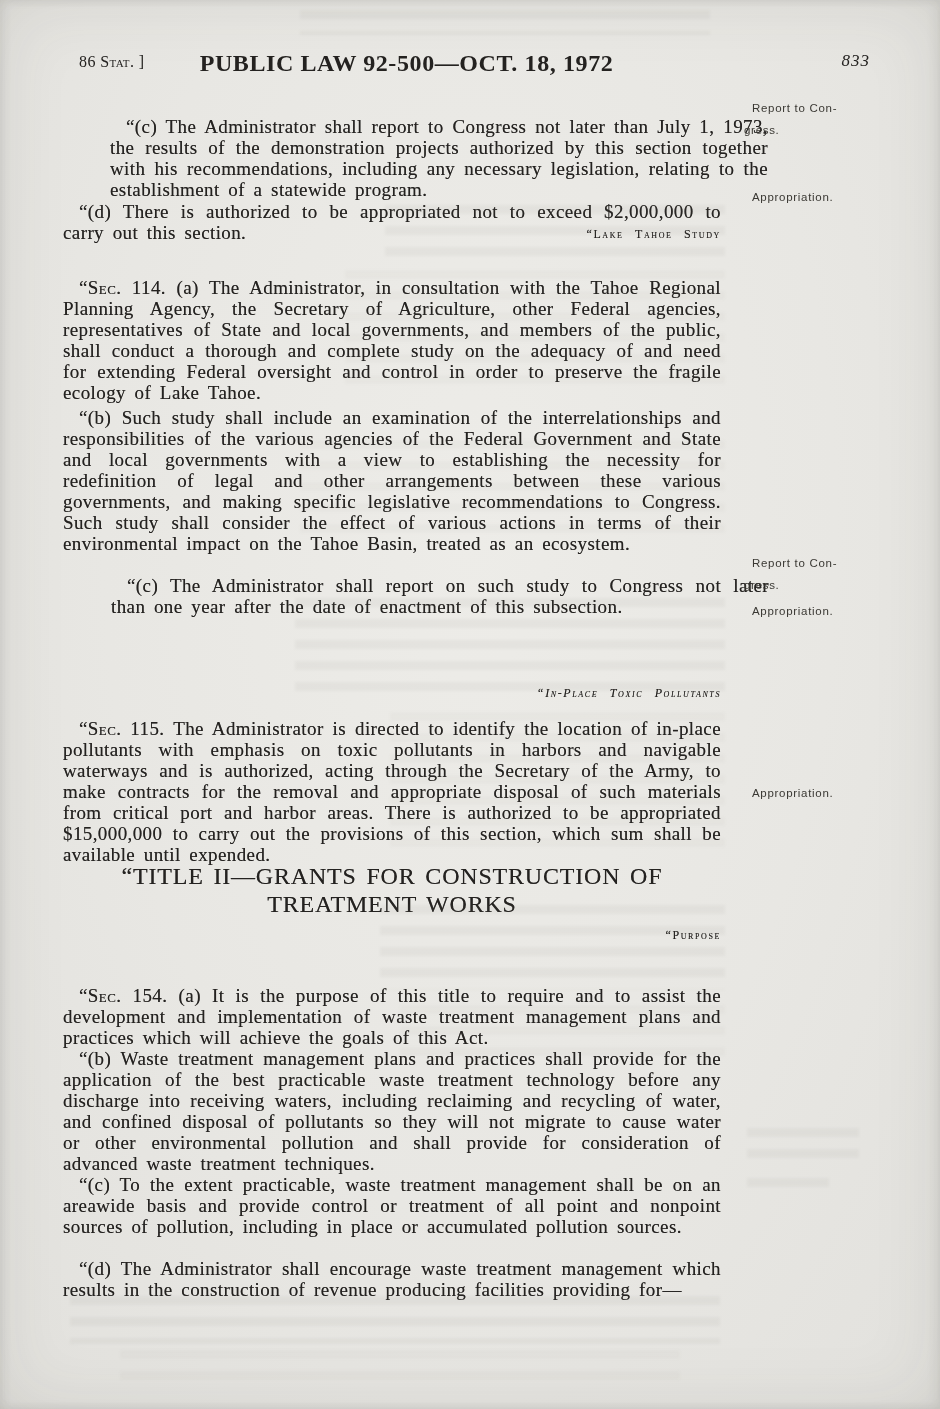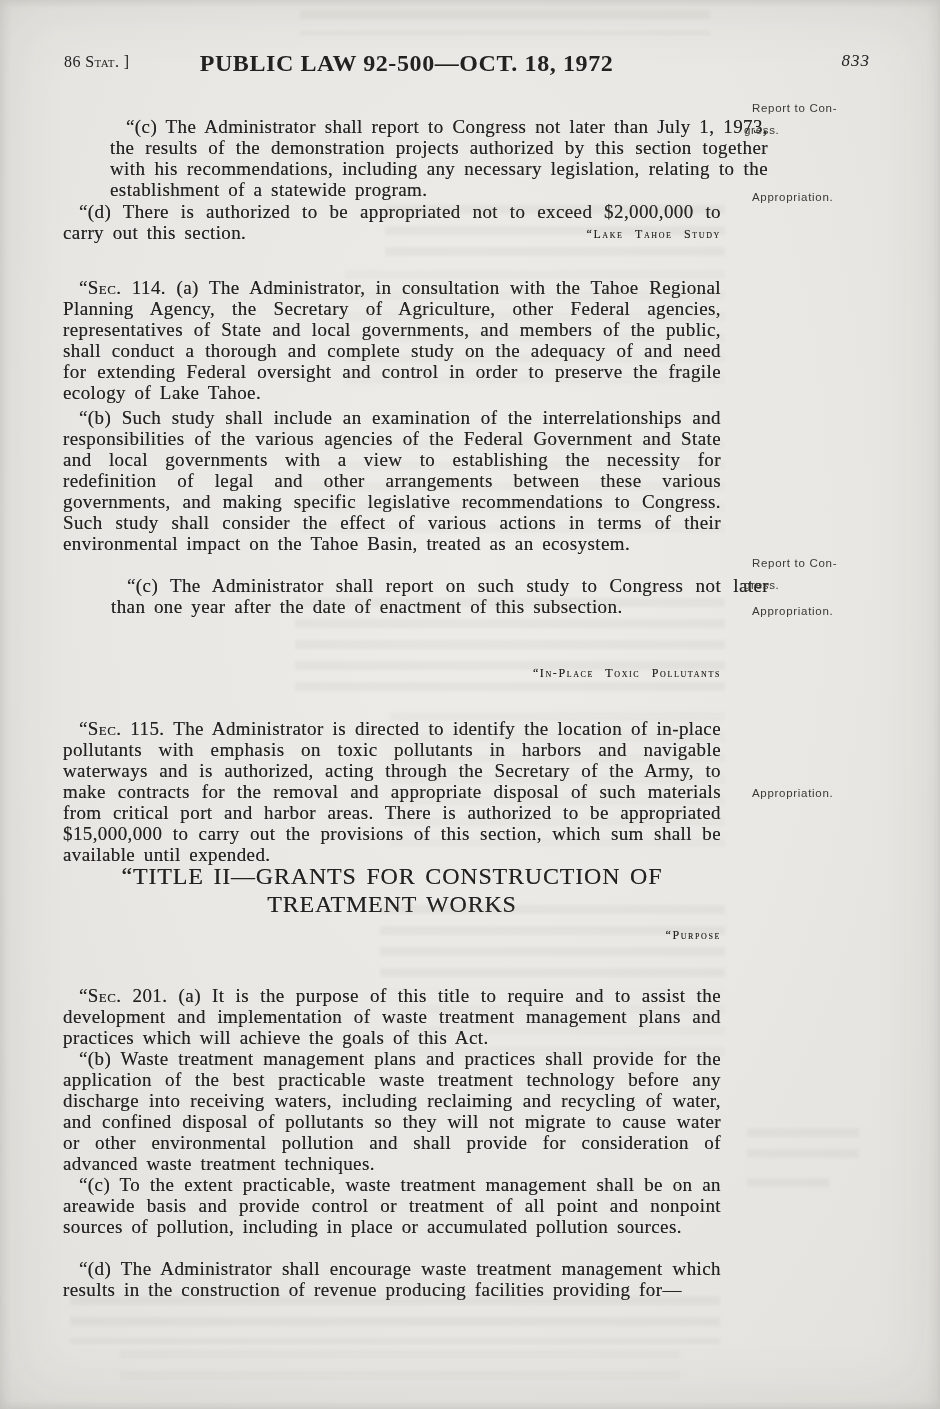--- a/index.html
+++ b/index.html
@@ -14,21 +14,21 @@
     color:#242220;
   }
   .page::after{
     content:"";position:absolute;inset:0;pointer-events:none;
     box-shadow:inset 0 0 70px rgba(60,58,50,0.10), inset -4px 0 12px rgba(60,58,50,0.08), inset 4px 0 10px rgba(60,58,50,0.07);
   }
 
   
   .runhead{position:absolute;top:50px;left:63px;right:70px;height:26px;}
   .runhead .stat{
-    position:absolute;left:1px;top:3px;font-size:16px;letter-spacing:0.4px;
+    position:absolute;left:16px;top:3px;font-size:16px;letter-spacing:0.4px;
     font-variant:small-caps;
     text-align:right;
   }
   .runhead .title{
     position:absolute;left:0;right:120px;top:0;text-align:center;
     font-size:24px;font-weight:bold;letter-spacing:0.6px;
   }
   .runhead .pageno{
     position:absolute;right:0;top:1px;font-size:17px;letter-spacing:1px;font-style:italic;
   }
@@ -87,26 +87,26 @@
   </div>
 
   <p class="para" style="top:97px;margin-left:47px;">“(c) The Administrator shall report to Congress not later than July 1, 1973, the results of the demonstration projects authorized by this section together with his recommendations, including any necessary legislation, relating to the establishment of a statewide program.</p>
   <p class="para" style="top:182px;">“(d) There is authorized to be appropriated not to exceed $2,000,000 to carry out this section.</p>
 
   <div class="heading-sc" style="top:227px;">“Lake Tahoe Study</div>
   <p class="para" style="top:258px;"><span class="sc">“Sec. 114.</span><span> (a) The Administrator, in consultation with the Tahoe Regional Planning Agency, the Secretary of Agriculture, other Federal agencies, representatives of State and local governments, and members of the public, shall conduct a thorough and complete study on the adequacy of and need for extending Federal oversight and control in order to preserve the fragile ecology of Lake Tahoe.</span></p>
   <p class="para" style="top:388px;">“(b) Such study shall include an examination of the interrelationships and responsibilities of the various agencies of the Federal Government and State and local governments with a view to establishing the necessity for redefinition of legal and other arrangements between these various governments, and making specific legislative recommendations to Congress. Such study shall consider the effect of various actions in terms of their environmental impact on the Tahoe Basin, treated as an ecosystem.</p>
   <p class="para" style="top:556px;margin-left:48px;">“(c) The Administrator shall report on such study to Congress not later than one year after the date of enactment of this subsection.</p>
 
-  <div class="heading-sc" style="top:666px;">“In-Place Toxic Pollutants</div>
+  <div class="heading-sc" style="top:686px;font-style:italic;">“In-Place Toxic Pollutants</div>
   <p class="para" style="top:699px;"><span class="sc">“Sec. 115.</span><span> The Administrator is directed to identify the location of in-place pollutants with emphasis on toxic pollutants in harbors and navigable waterways and is authorized, acting through the Secretary of the Army, to make contracts for the removal and appropriate disposal of such materials from critical port and harbor areas. There is authorized to be appropriated $15,000,000 to carry out the provisions of this section, which sum shall be available until expended.</span></p>
 
   <div class="heading-title" style="top:862px;">“TITLE II—GRANTS FOR CONSTRUCTION OF TREATMENT WORKS</div>
   <div class="heading-sc" style="top:928px;">“Purpose</div>
-  <p class="para" style="top:966px;"><span class="sc">“Sec. 201.</span><span> (a) It is the purpose of this title to require and to assist the development and implementation of waste treatment management plans and practices which will achieve the goals of this Act.</span></p>
+  <p class="para" style="top:966px;"><span class="sc">“Sec. 154.</span><span> (a) It is the purpose of this title to require and to assist the development and implementation of waste treatment management plans and practices which will achieve the goals of this Act.</span></p>
   <p class="para" style="top:1029px;">“(b) Waste treatment management plans and practices shall provide for the application of the best practicable waste treatment technology before any discharge into receiving waters, including reclaiming and recycling of water, and confined disposal of pollutants so they will not migrate to cause water or other environmental pollution and shall provide for consideration of advanced waste treatment techniques.</p>
   <p class="para" style="top:1239px;">“(d) The Administrator shall encourage waste treatment management which results in the construction of revenue producing facilities providing for—</p>
   <p class="para" style="top:1155px;">“(c) To the extent practicable, waste treatment management shall be on an areawide basis and provide control or treatment of all point and nonpoint sources of pollution, including in place or accumulated pollution sources.</p>
 
   <div class="mnote" style="top:97px;">Report to Con­gress.</div>
   <div class="mnote" style="top:186px;">Appropriation.</div>
   <div class="mnote" style="top:552px;">Report to Con­gress.</div>
   <div class="mnote" style="top:600px;">Appropriation.</div>
   <div class="mnote" style="top:782px;">Appropriation.</div>
 

